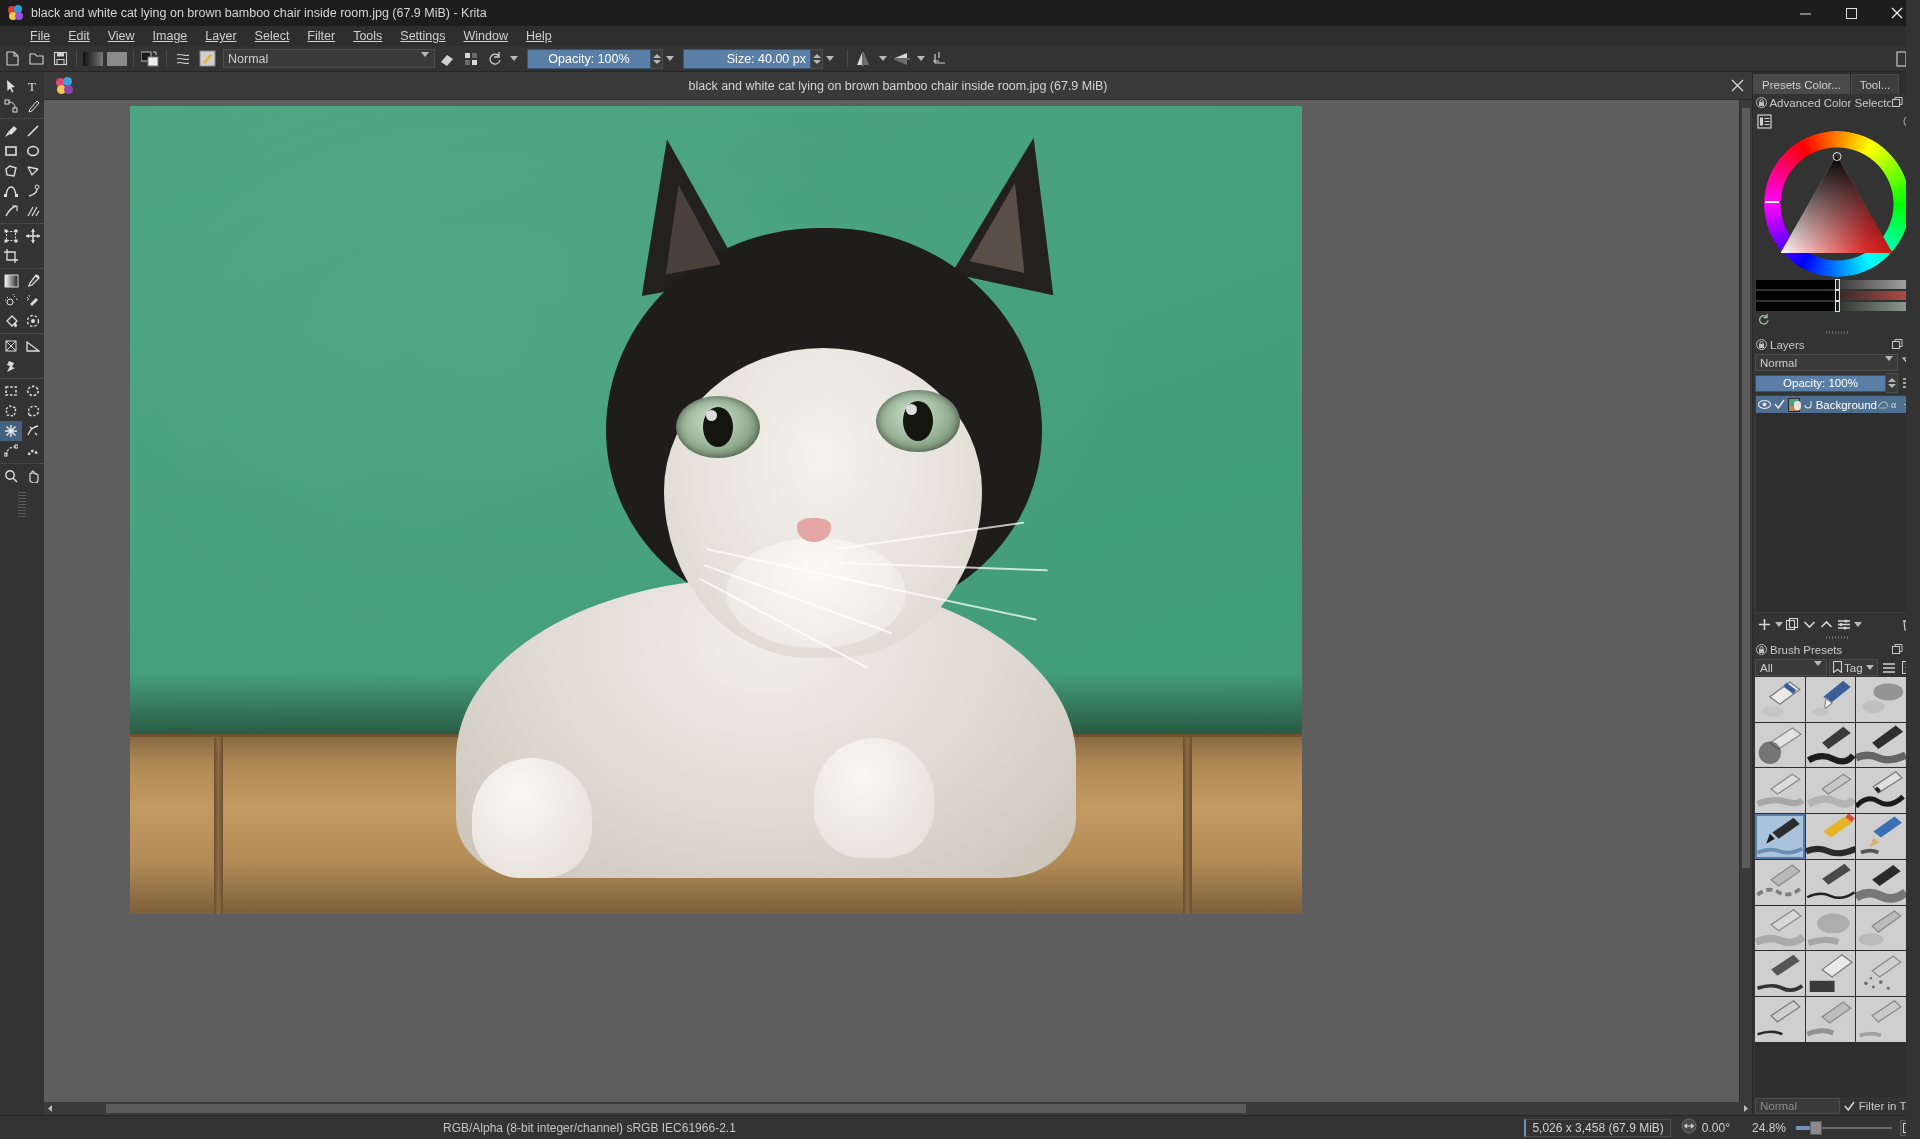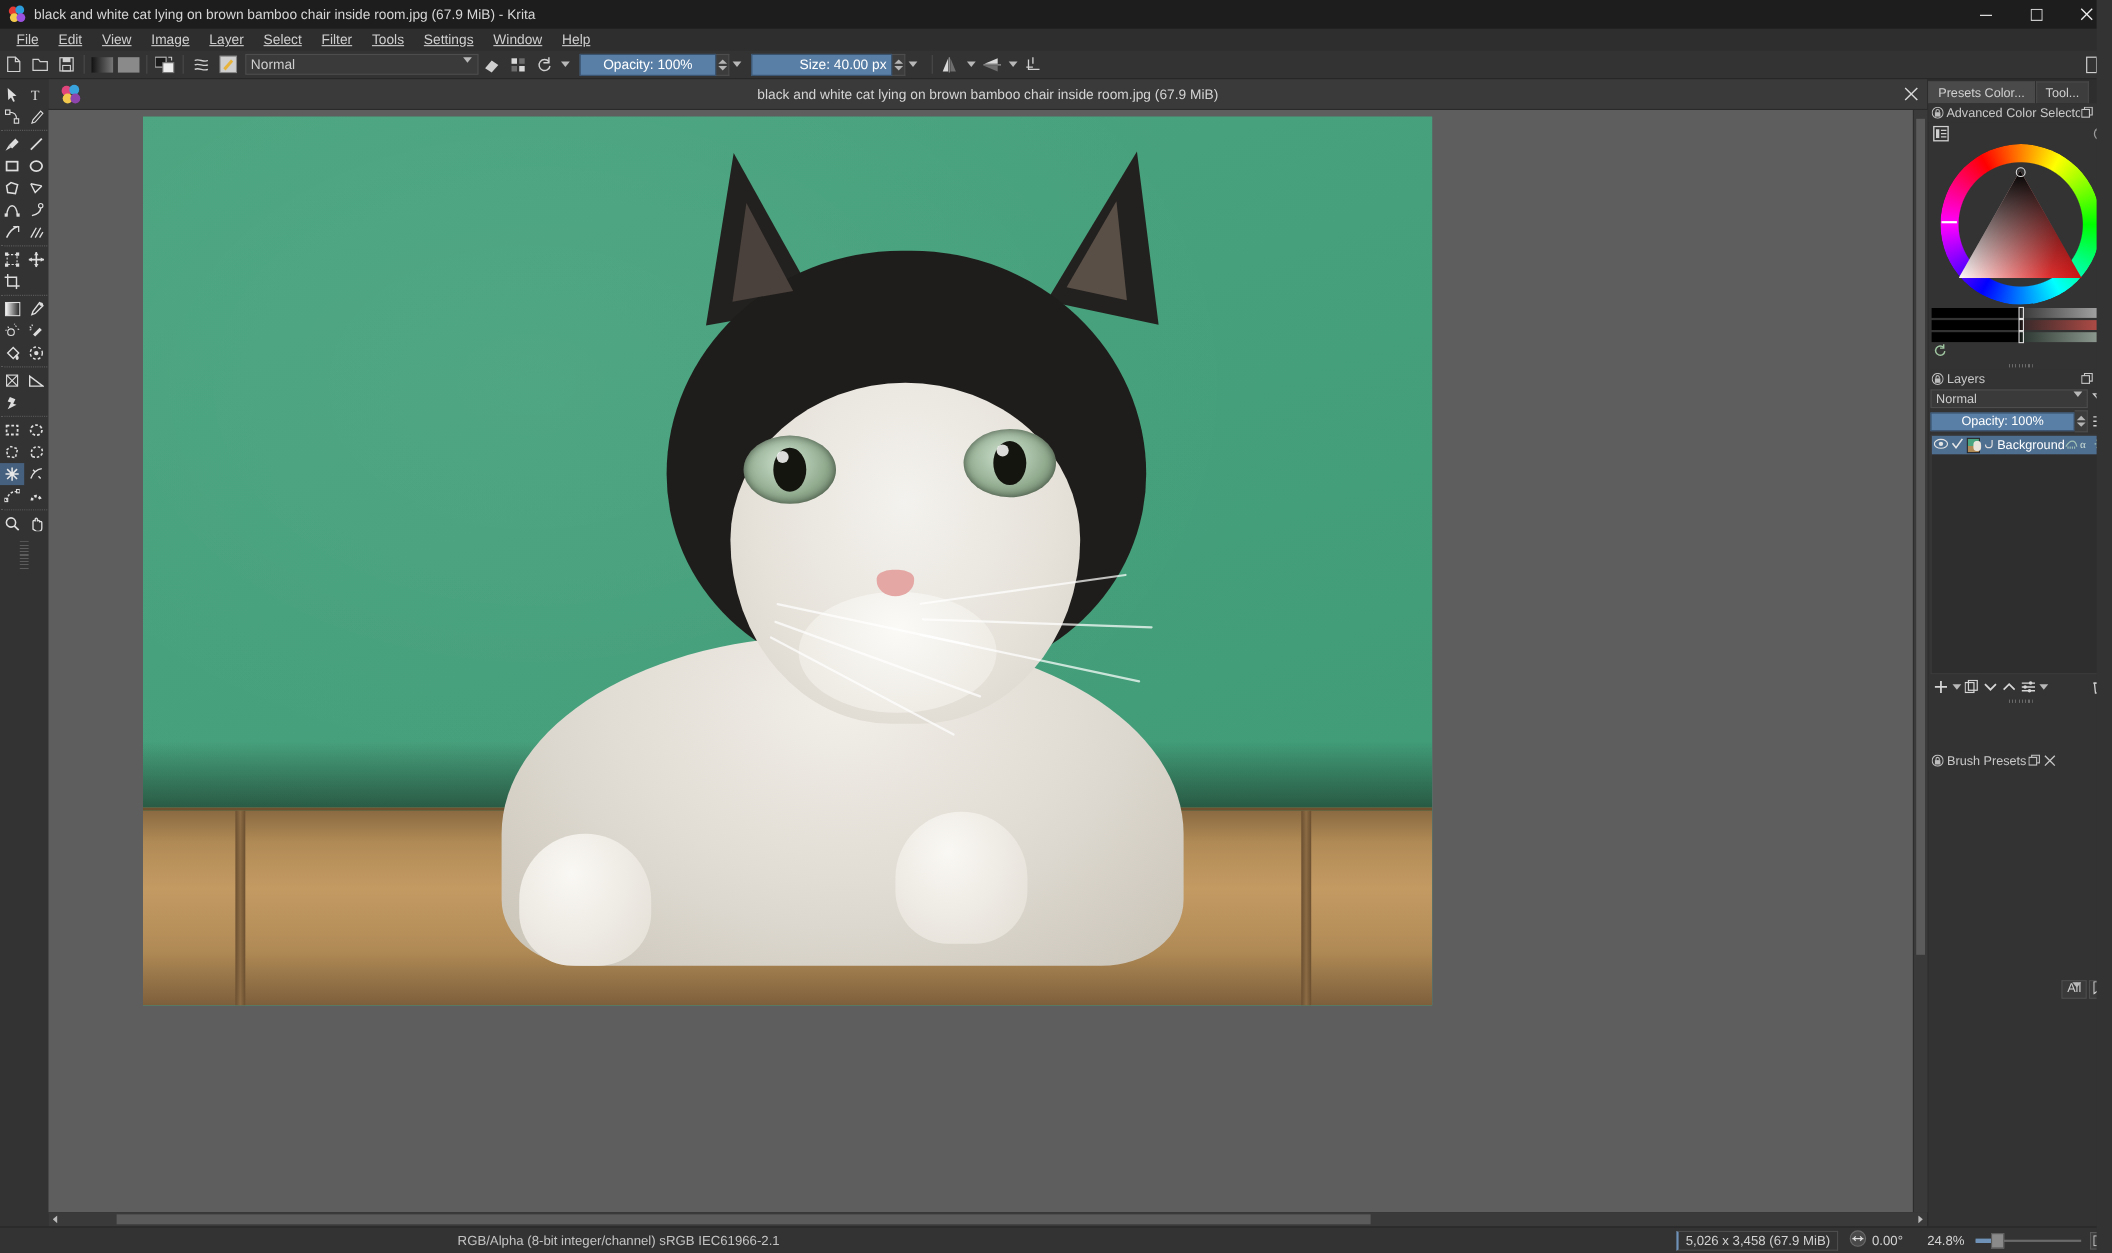--- a/index.html
+++ b/index.html
@@ -23,21 +23,21 @@
   .title-logo .q3{position:absolute;width:8px;height:8px;border-radius:50%;background:#f2c94c;left:1px;top:7px;}
   .title-logo .q4{position:absolute;width:8px;height:8px;border-radius:50%;background:#9b51e0;left:7px;top:7px;}
   .title-text{ font-size:12.5px; color:#d6d6d6; white-space:nowrap; }
   .win-btns{ position:absolute; right:0; top:0; height:26px; display:flex; }
   .win-btn{ width:46px;height:26px; display:flex;align-items:center;justify-content:center;
             color:#d8d8d8; font-size:13px; }
   .win-btn svg{display:block;}
 
   
   .menubar{ height:20px; background:#2e2e2e; display:flex; align-items:center;
-            padding-left:6px; flex:0 0 20px; }
+            padding-left:21px; flex:0 0 20px; }
   .menu-item{ font-size:12.5px; color:#cfcfcf; padding:1px 9px; white-space:nowrap; }
   .menu-item u{ text-decoration:underline; }
 
   
   .toolbar{ height:26px; background:#333333; display:flex; align-items:center;
             flex:0 0 26px; border-bottom:1px solid #262626; position:relative;}
   .tb-btn{ width:22px;height:22px; display:flex;align-items:center;justify-content:center;
            margin:0 1px; }
   .tb-sep{ width:1px;height:17px;background:#4a4a4a;margin:0 4px; }
   .blend-combo{
@@ -232,41 +232,41 @@
   .layer-item .thumb{ width:18px;height:14px;margin:0 3px;
      background:linear-gradient(180deg,#4aa47f 0 55%,#b08a55 55% 100%);
      border:1px solid #2a2a2a; position:relative;}
   .layer-item .thumb:after{content:'';position:absolute;left:5px;top:2px;width:7px;height:9px;
      background:#e8e4dc;border-radius:40%;}
   .layer-name{ flex:1 1 auto; font-size:11.5px; color:#fff; margin-left:3px;white-space:nowrap;}
   .layer-tools{ display:flex; align-items:center; height:20px; padding:0 3px; }
   .lt{ width:17px;height:18px;display:flex;align-items:center;justify-content:center;}
 
   
-  .brushes{ flex:1 1 auto; display:flex; flex-direction:row; min-height:0;margin-top:42px; }
+  .brushes{ flex:1 1 auto; display:flex; flex-direction:column; min-height:0; }
   .bp-row{ display:flex; align-items:center; padding:1px 2px; }
   .tagbtn{ height:17px; background:#3a3a3a;border:1px solid #4d4d4d; display:flex;align-items:center;
            padding:0 3px; margin-left:2px; font-size:11.5px;color:#cdcdcd;}
   .bp-grid-wrap{ flex:1 1 auto; display:flex; min-height:0; margin:0 2px; }
   .bp-grid{ flex:1 1 auto; display:grid; grid-template-columns:repeat(3,1fr);
             gap:1px; align-content:start; overflow:hidden; background:#2e2e2e;}
   .bp-cell{ aspect-ratio:1/0.9; background:#c9c9c9; position:relative; overflow:hidden; }
   .bp-cell.sel{ outline:2px solid #5a7fa6; outline-offset:-2px; background:#a9c3dd;}
   .bp-scroll{ width:12px; background:#3a3a3a; flex:0 0 12px; position:relative; }
   .bp-scroll .thumb{ position:absolute;left:2px;right:2px;top:18px;height:70px;background:#5b5b5b;}
   .bp-foot{ display:flex; align-items:center; height:18px; padding:0 2px; flex:0 0 18px;}
   .search-in{ flex:1 1 auto; height:16px; background:#3a3a3a;border:1px solid #4d4d4d;
               font-size:11.5px;color:#8b8b8b; display:flex;align-items:center;padding:0 4px;}
   .chk{ display:flex;align-items:center;margin-left:4px;font-size:11.5px;color:#c9c9c9;white-space:nowrap;}
   .chk .mark{ width:12px;height:12px;margin-right:3px;display:flex;align-items:center;justify-content:center;}
 
   
   .statusbar{ height:24px; flex:0 0 24px; background:#333333; display:flex; align-items:center;
               border-top:1px solid #262626; position:relative;}
-  .sb-center{ position:absolute; left:416px; font-size:12px; color:#c4c4c4; white-space:nowrap;}
+  .sb-center{ position:absolute; left:443px; font-size:12px; color:#c4c4c4; white-space:nowrap;}
   .sb-right{ position:absolute; right:4px; display:flex; align-items:center; }
   .sb-dim{ border:1px solid #4d4d4d; padding:1px 6px; font-size:12px; color:#d2d2d2;
            border-left:2px solid #6f93b8;text-align:center; }
   .sb-rot{ display:flex; align-items:center; margin-left:10px; font-size:12px; color:#d2d2d2;}
   .sb-zoom{ margin-left:22px; font-size:12px; color:#d2d2d2; }
   .zoom-slider{ width:96px; height:8px; margin-left:10px; position:relative;}
   .zoom-slider .track{ position:absolute; left:0;right:0;top:3px;height:2px;background:#6b6b6b;}
   .zoom-slider .fill{ position:absolute; left:0;width:14px;top:2px;height:4px;background:#6f93b8;}
   .zoom-slider .knob{ position:absolute; left:14px;top:-3px;width:12px;height:14px;background:#8a8a8a;
                       border:1px solid #5a5a5a;}

